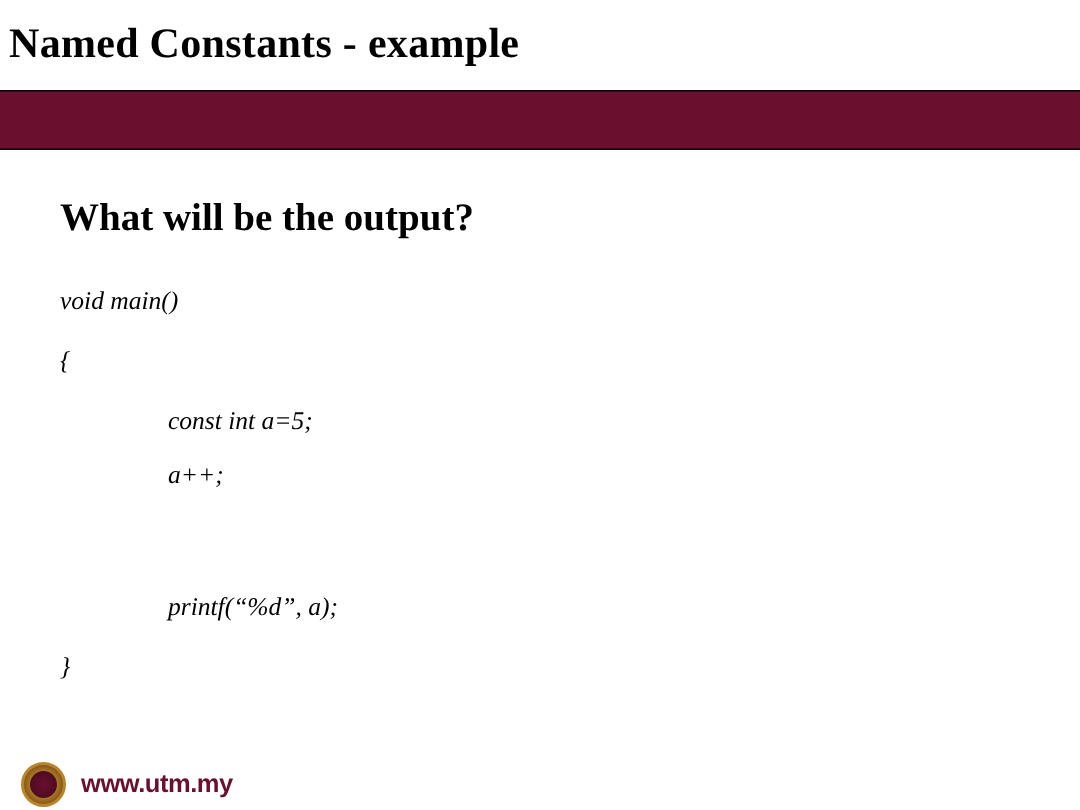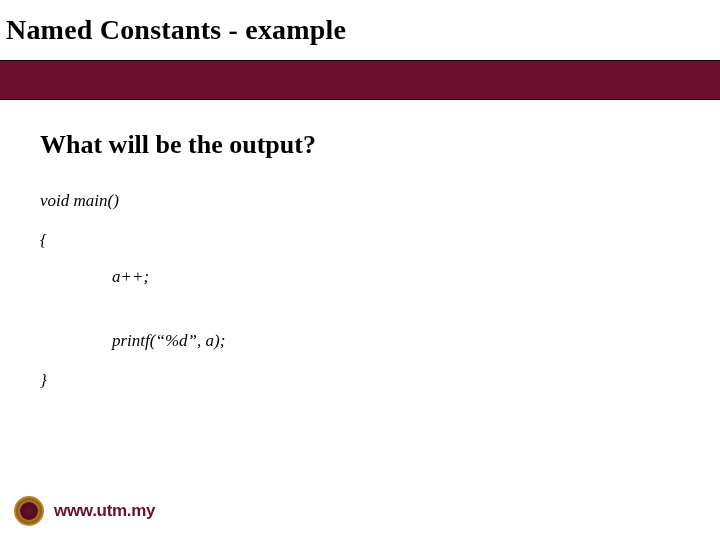--- a/index.html
+++ b/index.html
@@ -45,24 +45,24 @@
   }
   .code-line {
     font-size: 17px;
     color: #000;
     line-height: 1.3;
   }
   .code-block { margin-top: 4px; font-style: italic; }
   .indent { padding-left: 72px; }
   .gap-sm { margin-top: 18px; }
   .gap-md { margin-top: 14px; }
-  .gap-lg { margin-top: 42px; }
+  .gap-lg { margin-top: 66px; }
   .footer {
     position: absolute;
-    bottom: 14px;
+    bottom: 2px;
     left: 14px;
     display: flex;
     align-items: center;
     gap: 10px;
   }
   .logo {
     width: 30px;
     height: 30px;
     border-radius: 50%;
     background: radial-gradient(circle at 50% 50%, #d4a832 0%, #b8862a 40%, #8a5a18 70%, #6a3d10 100%);
@@ -94,20 +94,21 @@
     <span class="title-text">Named Constants - example</span>
   </div>
   <div class="title-bar-bottom"></div>
 
   <div class="content">
     <div class="subheading">What will be the output?</div>
 
     <div class="code-block">
       <div class="code-line">void main()</div>
       <div class="code-line gap-sm">{</div>
+      <div class="code-line indent gap-sm">const int a=5;</div>
       <div class="code-line indent gap-md">a++;</div>
       <div class="code-line indent gap-lg">printf(“%d”, a);</div>
       <div class="code-line gap-sm">}</div>
     </div>
   </div>
 
   <div class="footer">
     <div class="logo"></div>
     <span class="footer-text">www.utm.my</span>
   </div>

